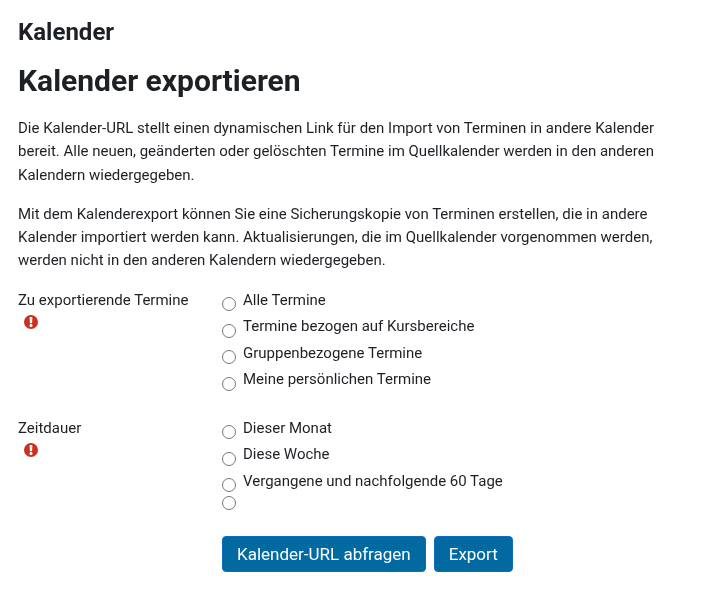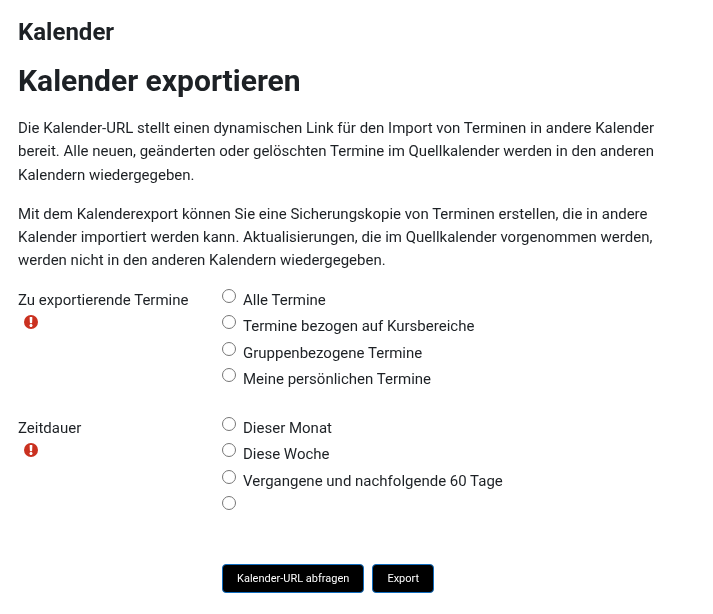--- a/index.html
+++ b/index.html
@@ -69,49 +69,48 @@
       width: 6px;
       height: 10px;
       fill: #fff;
     }
     .form-control-col {
       flex: 1;
       padding-left: 24px;
     }
     .radio-option {
       display: flex;
-      align-items: flex-start;
+      align-items: flex-end;
       margin-bottom: 4px;
     }
     .radio-option input[type="radio"] {
       width: 14px;
       height: 14px;
       margin-right: 7px;
       accent-color: #0f6cbf;
       flex-shrink: 0;
     }
     .radio-option label {
       cursor: pointer;
     }
     .button-row {
       display: flex;
       gap: 8px;
       padding-left: 204px;
       margin-bottom: 24px;
     }
     .btn {
-      background: #000000;
+      background: #0369a1;
       color: #fff;
       border: 1px solid #0f6cbf;
       border-radius: 4px;
       padding: 7px 14px;
-      font-size: 11px;
+      font-size: 17px;
       cursor: pointer;
       font-family: inherit;
-      margin-top: 28px;
     }
   </style>
 </head>
 <body>
 
 <h1>Kalender</h1>
 <h2>Kalender exportieren</h2>
 
 <p class="desc">
   <span>Die Kalender-URL stellt einen dynamischen Link für den Import von Terminen in andere Kalender bereit. Alle neuen, geänderten oder gelöschten Termine im Quellkalender </span><b>werden</b><span> in den anderen Kalendern wiedergegeben.</span>

